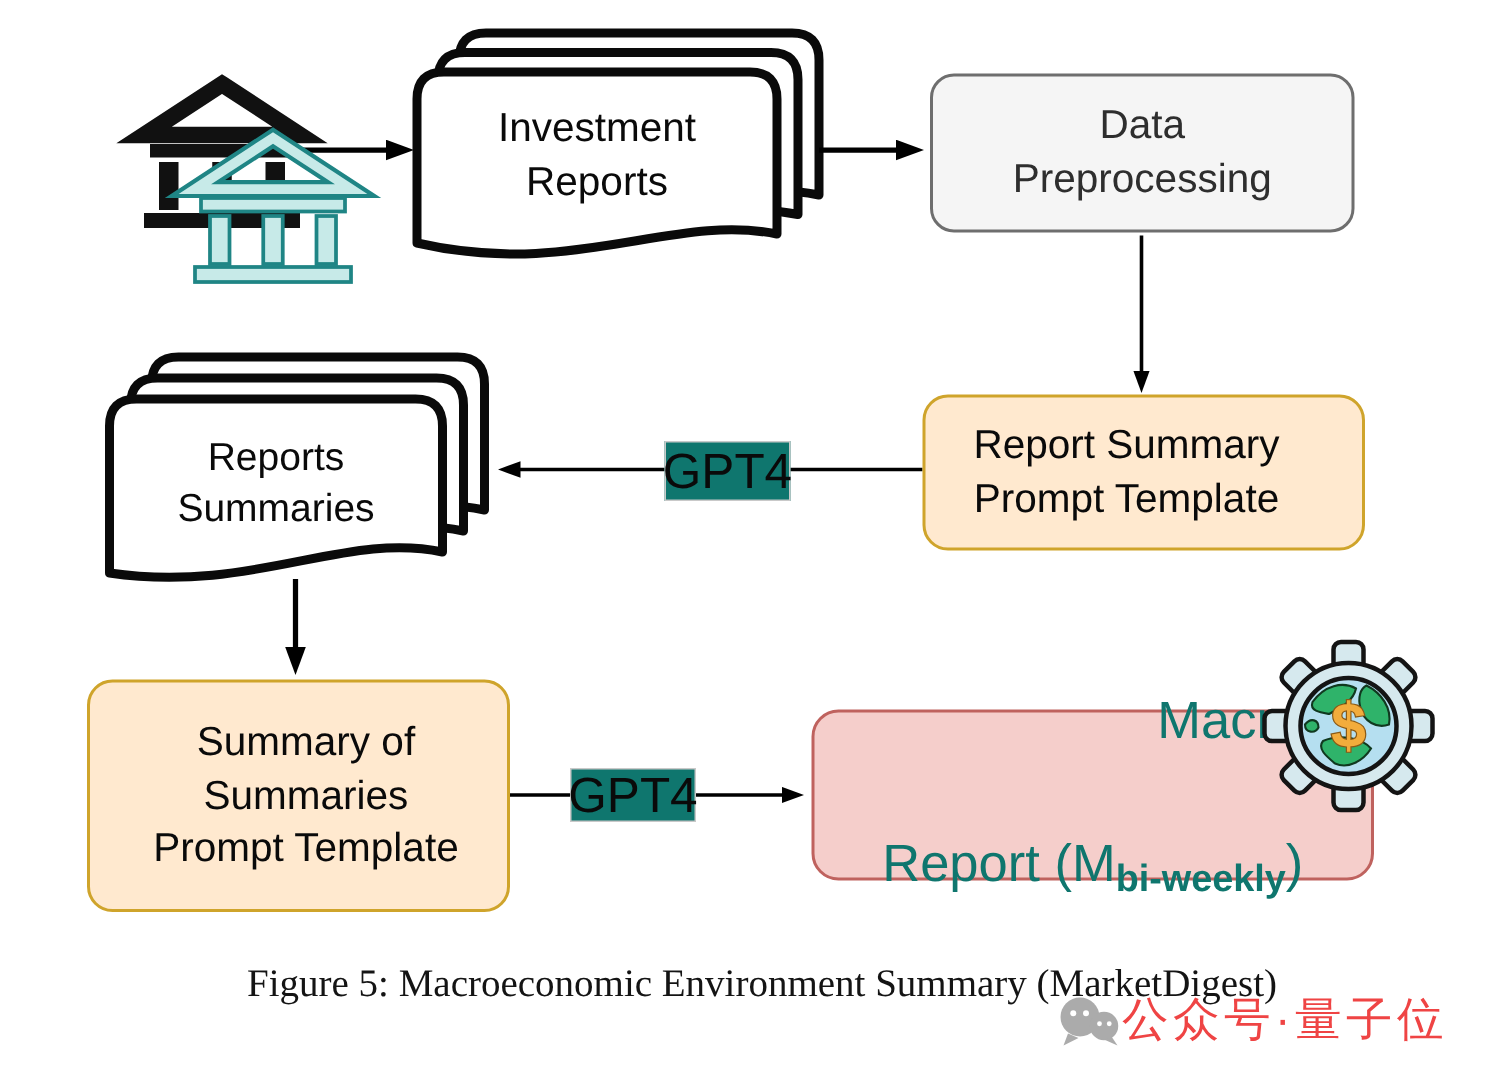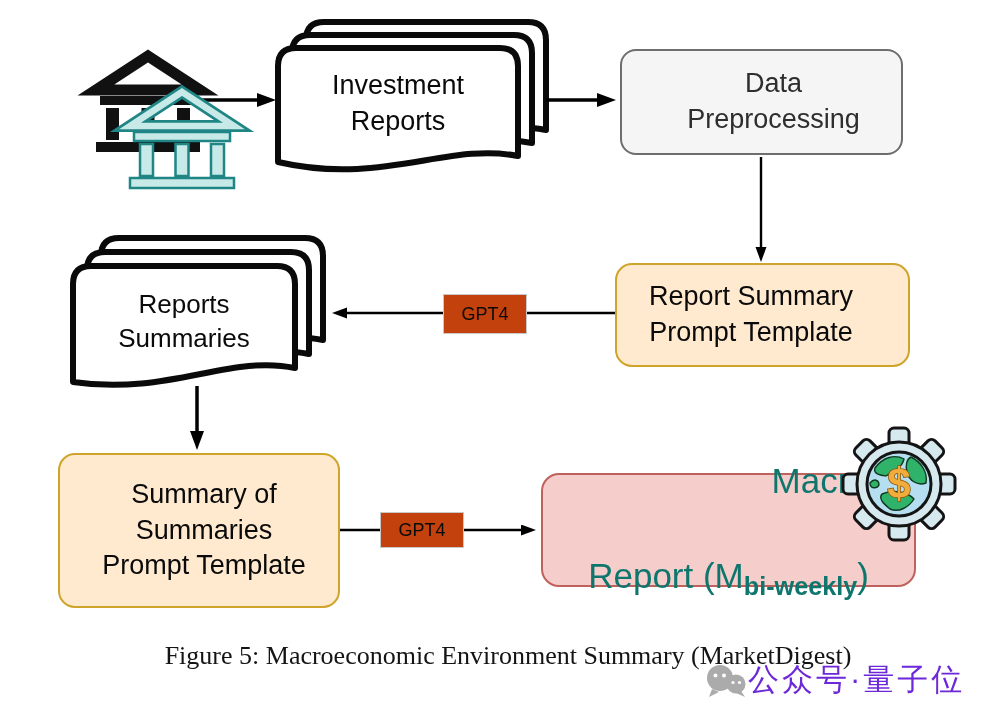--- a/index.html
+++ b/index.html
@@ -21,34 +21,34 @@
   .box-template{
     background:#ffe9cf;border:2.5px solid #cfa42b;border-radius:17px;
   }
   .box-output{
     background:#f5cecb;border:2.5px solid #bf625e;border-radius:18px;
   }
   .nodelabel{
     position:absolute;z-index:3;display:flex;align-items:center;justify-content:center;
     text-align:center;white-space:pre-line;color:#0a0a0a;font-size:27px;line-height:1.32;
   }
-  .nodelabel.gray-text{color:#2e2e2e;margin-left:12px;}
+  .nodelabel.gray-text{color:#2e2e2e;}
   .macro-lines{line-height:1.35;color:#0f766e;font-size:35px;text-align:right;}
   .sub{font-size:0.72em;vertical-align:-0.28em;font-weight:bold;}
   .gpt4-label{
     position:absolute;z-index:3;display:flex;align-items:center;justify-content:center;
-    background:#c2410c;border:1px solid #c9c9c9;font-size:18px;color:#0a0a0a;box-sizing:border-box;
+    background:#0f766e;border:1px solid #c9c9c9;font-size:33px;color:#0a0a0a;box-sizing:border-box;
   }
   .caption{
     position:absolute;z-index:3;left:0;right:0;top:641px;text-align:center;
     font-family:"Liberation Serif",serif;font-size:26px;color:#141414;transform:translateX(10px);
   }
   .watermark-text{
     position:absolute;z-index:5;left:748px;top:659px;font-size:31px;letter-spacing:3px;
-    color:#6d28d9;font-family:"Liberation Sans",sans-serif;
+    color:#ef4444;font-family:"Liberation Sans",sans-serif;
   }
 </style>
 </head>
 <body>
 
 <div class="canvas">
 
   <svg class="layer base-svg" width="996" height="712" viewBox="0 0 996 712">
     <defs>
       <marker id="mBig" markerUnits="userSpaceOnUse" markerWidth="20" markerHeight="16" refX="1" refY="7" orient="auto">

